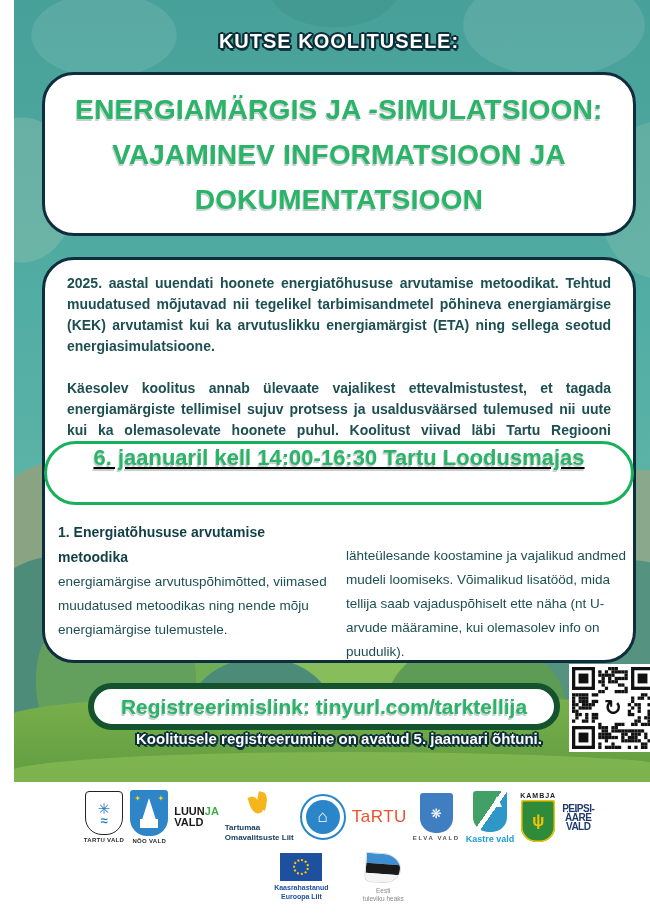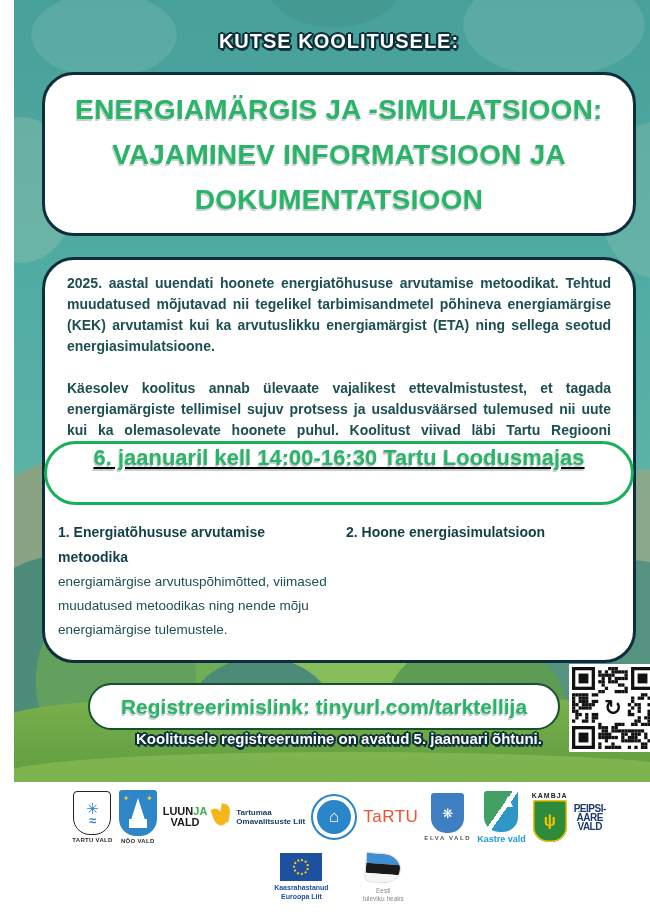--- a/index.html
+++ b/index.html
@@ -61,21 +61,21 @@
     display:flex; flex-direction:row; justify-content:center; text-align:center;text-decoration:underline; }
   .banner-line { font-size:22px; line-height:28px; }
 
   .columns { position:absolute; left:44px; top:520px; width:572px; display:flex; }
   .col { font-size:13.5px; line-height:24px; color:#1d4f52; }
   .col-1 { width:274px; margin-right:14px; }
   .col-2 { flex:1; }
   .col-heading { font-weight:bold; color:#113f46; font-size:14px; }
 
   .reg-pill { position:absolute; left:74px; top:683px; width:472px; height:47px;
-    background:#ffffff; border:2px solid #14532d; border-radius:26px;
+    background:#ffffff; border:6px solid #14532d; border-radius:26px;
     display:flex; align-items:center; justify-content:center; }
   .reg-pill span { font-size:21px; }
   .reg-note { position:absolute; top:730px; left:0; width:100%; text-align:center; font-size:15px; }
 
   .qr-box { position:absolute; left:555px; top:664px; width:88px; height:88px;
     background:#ffffff; padding:3px; }
   .qr-box svg { width:82px; height:82px; display:block; }
 
   
   .footer { position:absolute; left:0; top:782px; width:650px; height:137px; background:#ffffff; }
@@ -88,24 +88,24 @@
     border-radius:4px 4px 17px 17px; }
   .tartu-shield .flower { color:#2a7fc9; font-size:15px; line-height:15px; }
   .tartu-shield .waves  { color:#2a7fc9; font-size:13px; line-height:9px; font-weight:bold; }
   .noo-shield { width:38px; height:46px; background:#2e86c8; border-radius:3px 3px 17px 17px; }
   .noo-church { width:0; height:0; border-left:7px solid transparent; border-right:7px solid transparent;
     border-bottom:22px solid #ffffff; }
   .noo-base { width:18px; height:9px; background:#ffffff; margin-top:-1px; }
   .noo-star { position:absolute; color:#ffd617; font-size:8px; top:4px; }
   .noo-star.s1 { left:4px; } .noo-star.s2 { right:4px; }
 
-  .luunja-text { text-align:center; font-weight:bold; color:#1a1a1a; font-size:11px; line-height:11px; }
+  .luunja-text { text-align:left; font-weight:bold; color:#1a1a1a; font-size:11px; line-height:11px; }
   .luunja-text .j { color:#3fae49; }
 
-  .tol { flex-direction:row; gap:5px; align-items:center; }
+  .tol { flex-direction:column; gap:5px; align-items:center; }
   .tol-leaf { position:relative; width:18px; height:26px; }
   .tol-leaf i { position:absolute; background:#f4b61a; width:10px; height:18px;
     border-radius:0 60% 0 60%; }
   .tol-leaf i.l1 { left:0; top:4px; transform:rotate(-18deg); }
   .tol-leaf i.l2 { left:7px; top:0; transform:rotate(12deg); }
   .tol-name { font-size:8px; font-weight:bold; color:#123b5e; line-height:9.5px; }
 
   .trea-ring { width:46px; height:46px; border-radius:50%; background:#ffffff;
     border:2px solid #2a86c8; display:flex; align-items:center; justify-content:center; }
   .trea-inner { width:34px; height:34px; border-radius:50%; background:#2a86c8;
@@ -177,21 +177,22 @@
   <div class="banner-pill">
     <div class="banner-line green-display">6. jaanuaril kell 14:00-16:30 Tartu Loodusmajas</div>
   </div>
 
   <div class="columns">
     <div class="col col-1">
       <span class="col-heading">1. Energiatõhususe arvutamise metoodika</span><br>
       <span>energiamärgise arvutuspõhimõtted, viimased muudatused metoodikas ning nende mõju energiamärgise tulemustele.</span>
     </div>
     <div class="col col-2">
-      <span class="col-heading">2. Hoone energiasimulatsioon</span><br>
+      <br>
+      <span>lähteülesande koostamine ja vajalikud andmed mudeli loomiseks. Võimalikud lisatööd, mida tellija saab vajaduspõhiselt ette näha (nt U-arvude määramine, kui olemasolev info on puudulik).</span>
     </div>
   </div>
 
   <div class="reg-pill">
     <span class="green-display">Registreerimislink: tinyurl.com/tarktellija</span>
   </div>
   <div class="reg-note outline-text">Koolitusele registreerumine on avatud 5. jaanuari õhtuni.</div>
 
   <div class="qr-box">
     <svg id="qr-svg" viewBox="0 0 100 100">

